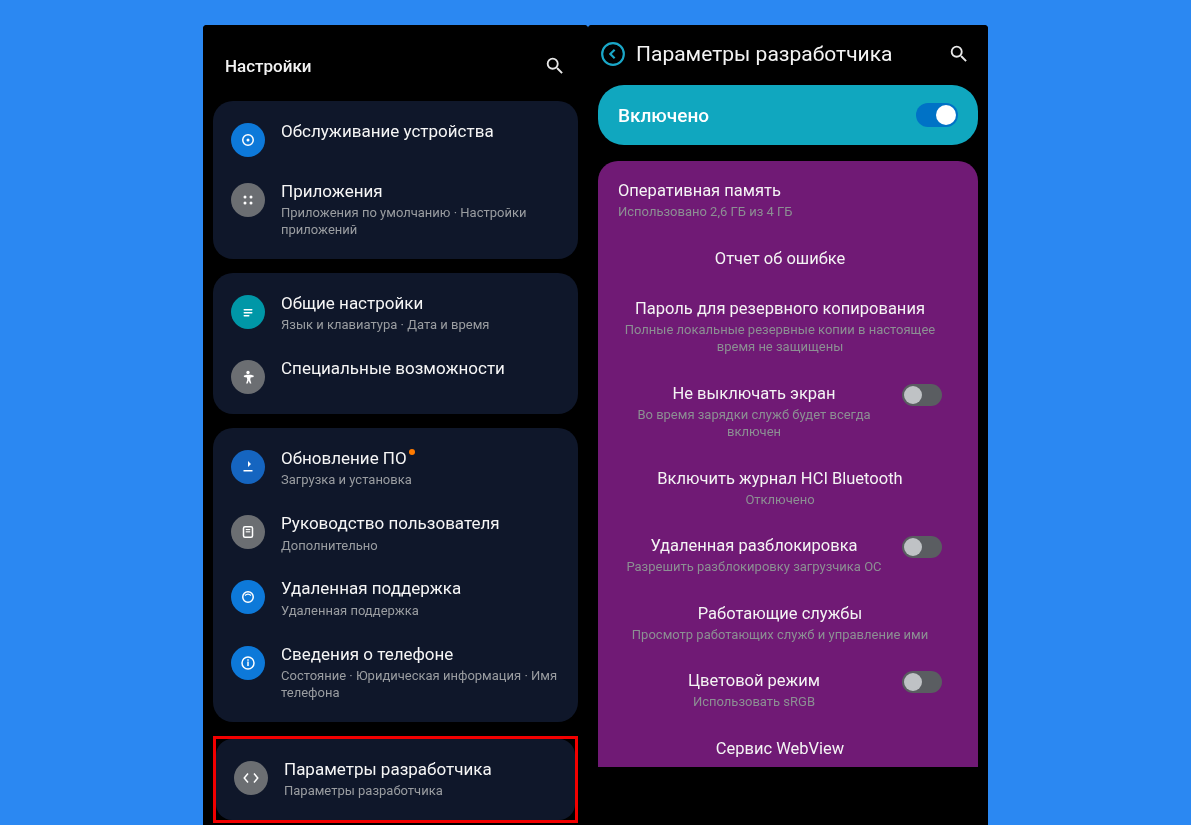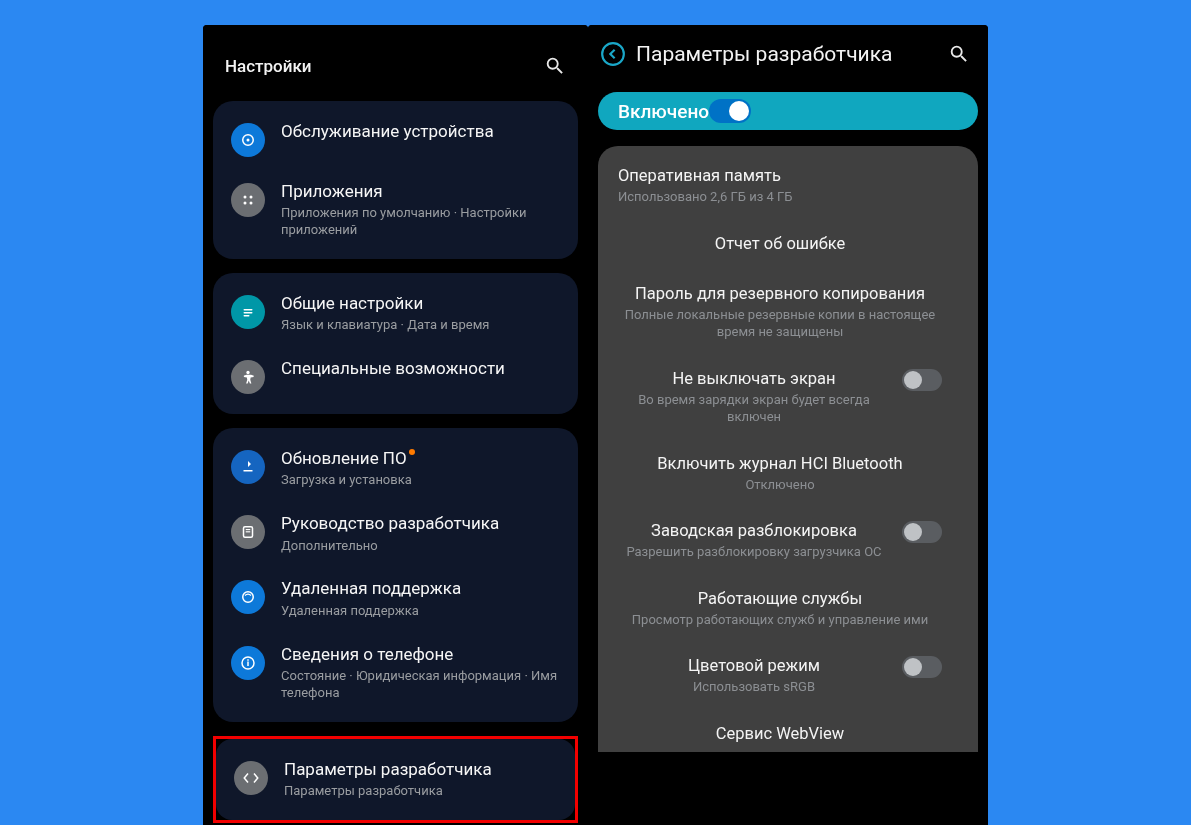--- a/index.html
+++ b/index.html
@@ -106,25 +106,26 @@
     fill: none;
     flex-shrink: 0;
   }
   .dev-title {
     color: #f3f3f3;
     font-size: 21px;
     flex: 1;
   }
   .toggle-bar {
     background: #10a7bf;
-    margin: 7px 10px 16px 10px;
+    margin: 0 10px 16px 10px;
     border-radius: 26px;
-    padding: 7px 20px;
+    padding: 18px 20px;
     display: flex;
     align-items: center;
+    justify-content: space-between;
   }
   .toggle-bar-label {
     color: #fff;
     font-size: 19px;
     font-weight: 500;
   }
   .switch-on {
     width: 42px; height: 24px;
     background: #0072c6;
     border-radius: 12px;
@@ -147,21 +148,21 @@
   }
   .switch-off::after {
     content: '';
     position: absolute;
     left: 2px; top: 2px;
     width: 18px; height: 18px;
     background: #bfc2c5;
     border-radius: 50%;
   }
   .dev-list {
-    background: #404040;
+    background: #701a75;
     margin: 0 10px;
     border-radius: 20px 20px 0 0;
     padding: 6px 16px 0 0;
   }
   .dev-item {
     padding: 14px 20px;
     display: flex;
     align-items: flex-start;
     gap: 12px;
     cursor: pointer;
@@ -261,21 +262,21 @@
       </div>
       <div class="item">
         <div class="icon-wrap icon-gray">
             <svg viewBox="0 0 24 24">
               <rect x="6" y="5" width="12" height="14" rx="2" fill="none" stroke="#fff" stroke-width="2"></rect>
               <rect x="9" y="8" width="6" height="1.5"></rect>
               <rect x="9" y="11" width="6" height="1.5"></rect>
             </svg>
           </div>
         <div class="item-text">
-          <div class="item-title">Руководство разработчика</div>
+          <div class="item-title">Руководство пользователя</div>
           <div class="item-sub">Дополнительно</div>
         </div>
       </div>
       <div class="item">
         <div class="icon-wrap icon-blue">
             <svg viewBox="0 0 24 24">
               <circle cx="12" cy="12" r="7" fill="none" stroke="#fff" stroke-width="2"></circle>
               <path d="M8 10a6 6 0 0 1 8 0" fill="none" stroke="#fff" stroke-width="1.7"></path>
             </svg>
           </div>
@@ -352,35 +353,35 @@
       <div class="dev-item">
         <div class="dev-item-text">
           <div class="dev-item-title">Пароль для резервного копирования</div>
           <div class="dev-item-sub">Полные локальные резервные копии в настоящее время не защищены</div>
         </div>
       </div>
 
       <div class="dev-item">
         <div class="dev-item-text">
           <div class="dev-item-title">Не выключать экран</div>
-          <div class="dev-item-sub">Во время зарядки экран будет всегда включен</div>
+          <div class="dev-item-sub">Во время зарядки служб будет всегда включен</div>
         </div>
         <div class="switch-off"></div>
       </div>
 
       <div class="dev-item">
         <div class="dev-item-text">
           <div class="dev-item-title">Включить журнал HCI Bluetooth</div>
           <div class="dev-item-sub">Отключено</div>
         </div>
       </div>
 
       <div class="dev-item">
         <div class="dev-item-text">
-          <div class="dev-item-title">Заводская разблокировка</div>
+          <div class="dev-item-title">Удаленная разблокировка</div>
           <div class="dev-item-sub">Разрешить разблокировку загрузчика ОС</div>
         </div>
         <div class="switch-off"></div>
       </div>
 
       <div class="dev-item">
         <div class="dev-item-text">
           <div class="dev-item-title">Работающие службы</div>
           <div class="dev-item-sub">Просмотр работающих служб и управление ими</div>
         </div>

